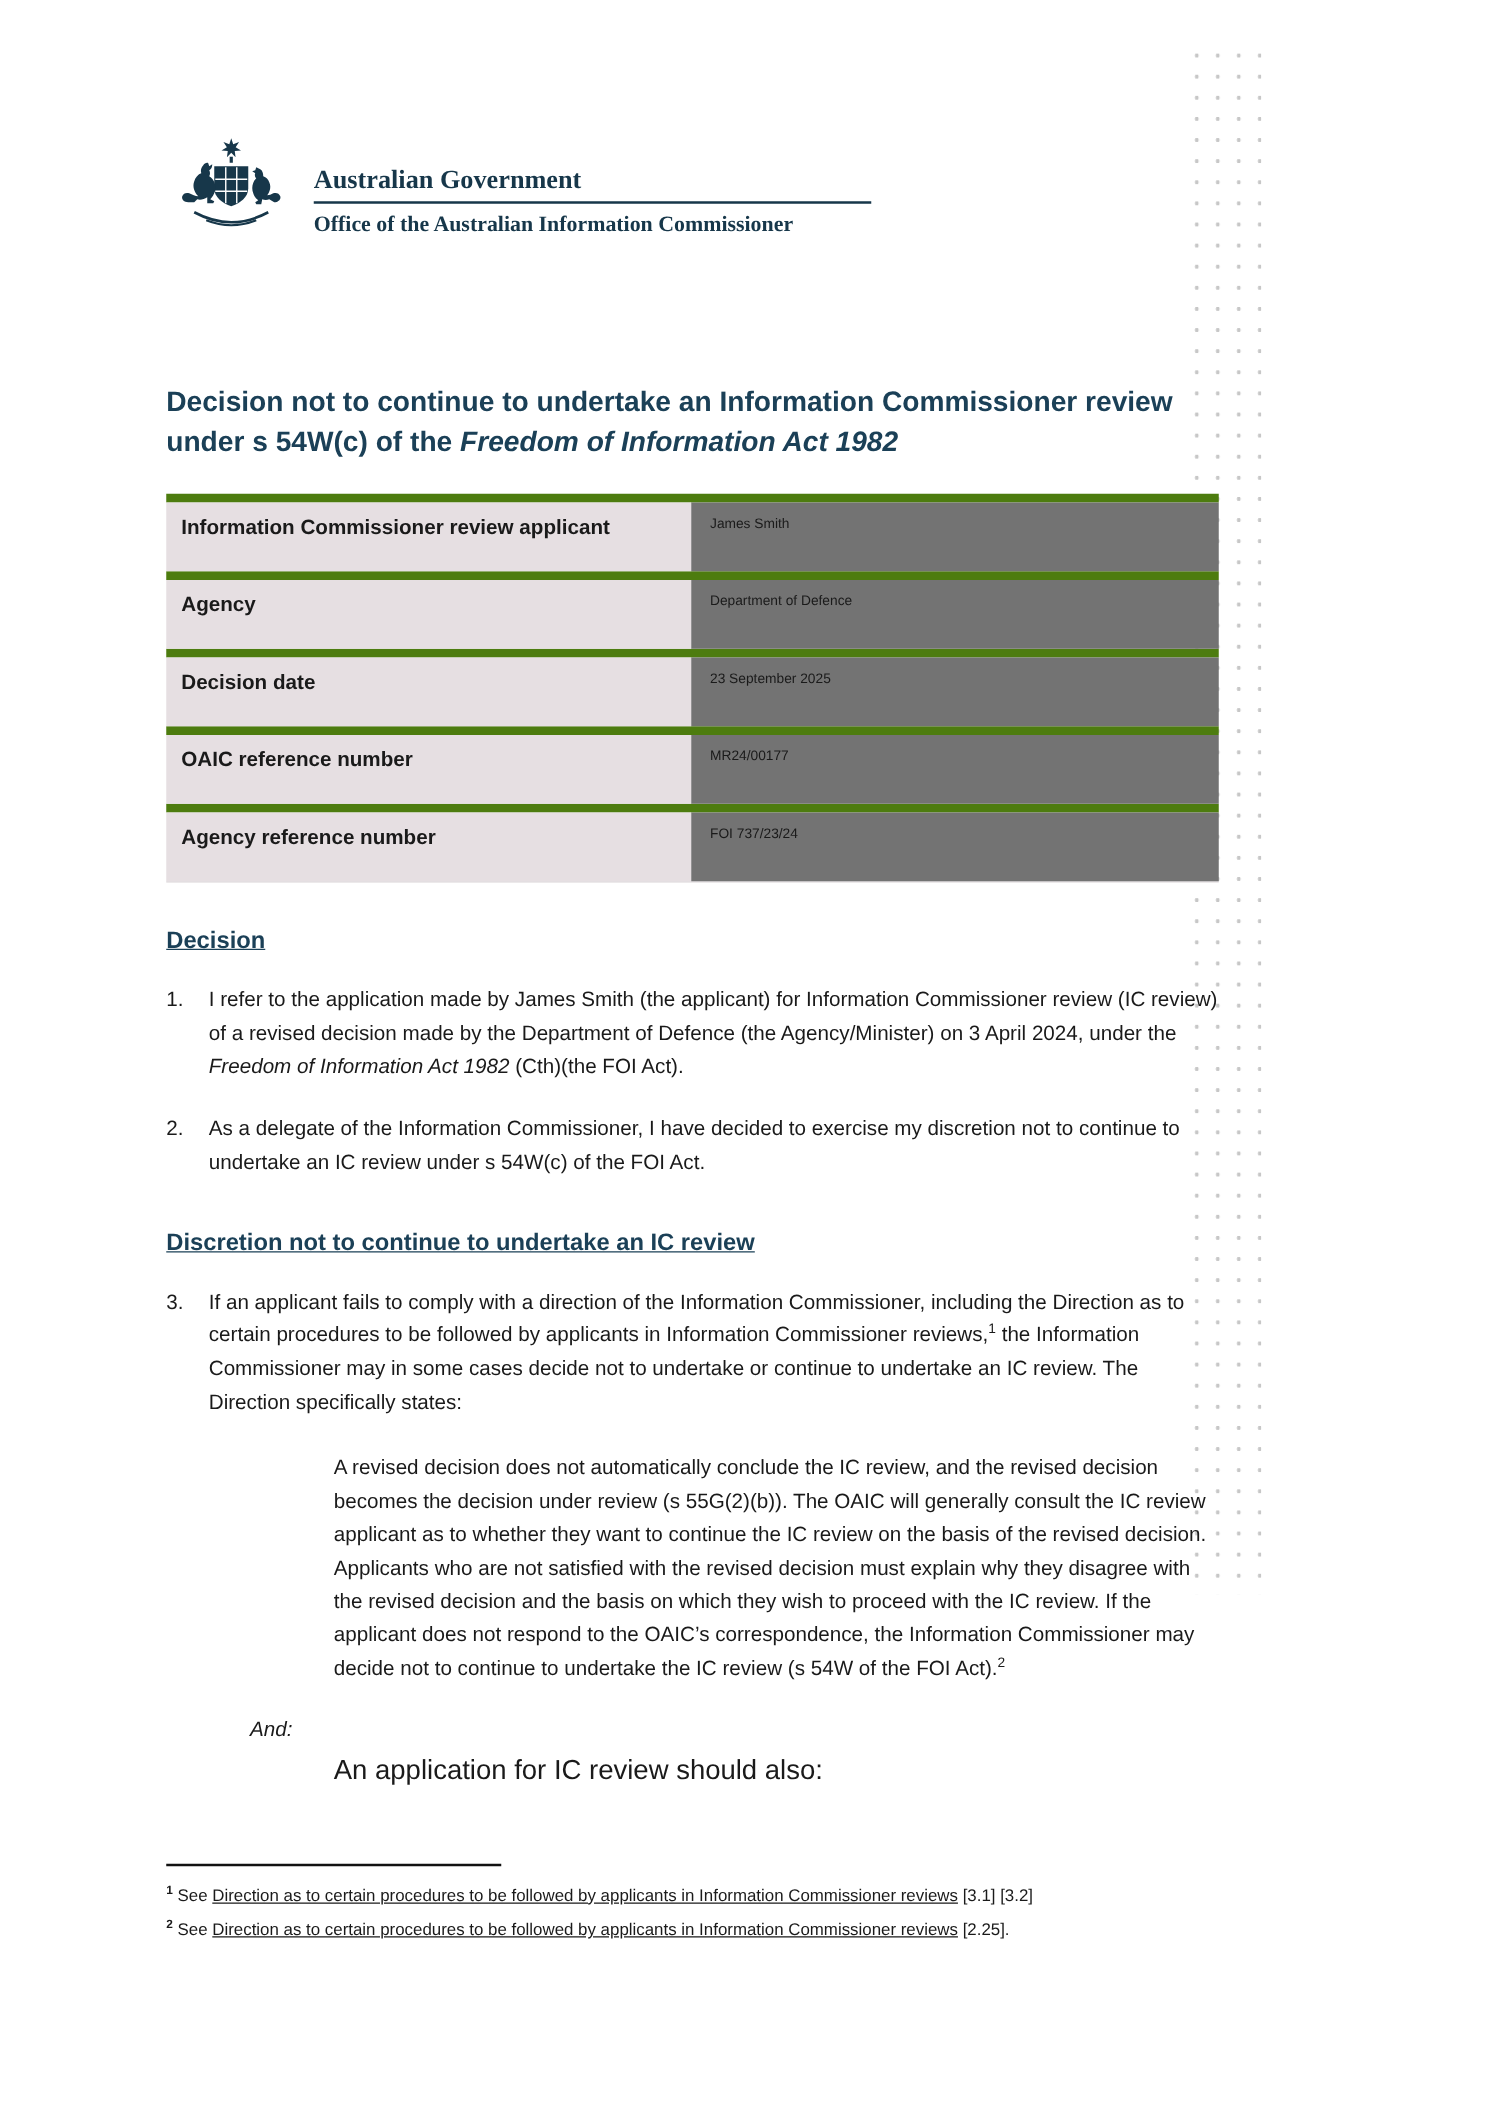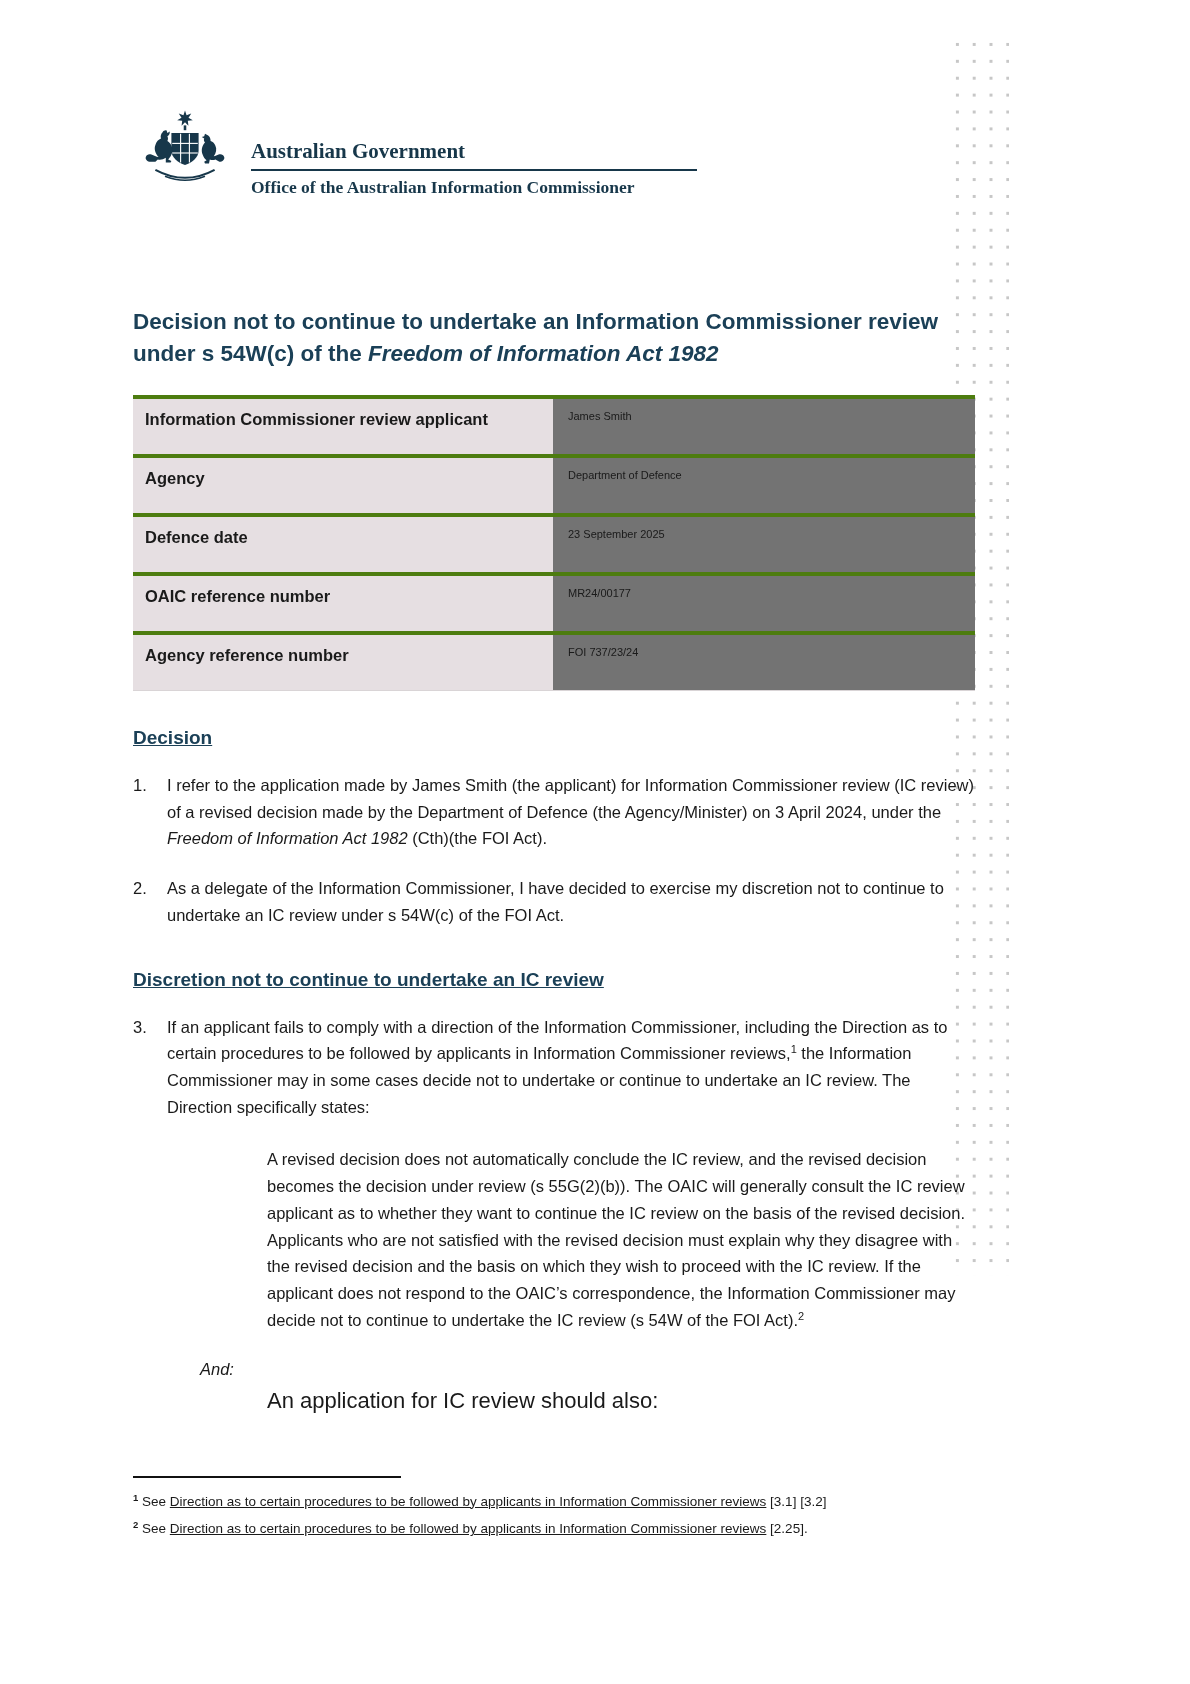--- a/index.html
+++ b/index.html
@@ -10,34 +10,34 @@
   
   .dot-grid {
     position:absolute; left:949px; top:36px; width:60px; height:1240px;
     background-image: radial-gradient(circle, #c7c7c7 1.5px, rgba(0,0,0,0) 1.7px);
     background-size:16.8px 16.9px;
   }
 
   .content { position:absolute; left:133px; top:108px; width:842px; }
 
   
-  .gov-header { display:flex; align-items:flex-end; }
+  .gov-header { display:flex; align-items:center; }
   .crest { width:104px; height:90px; flex:0 0 auto; }
   .gov-text { margin-left:14px; padding-top:14px; width:446px; }
   .gov-line1 { font-family:"Liberation Serif","DejaVu Serif",serif; font-weight:bold; font-size:21px; color:#17374a; }
   .gov-rule { border-bottom:2px solid #17374a; margin:5px 0 6px 0; width:100%; }
   .gov-line2 { font-family:"Liberation Serif","DejaVu Serif",serif; font-weight:bold; font-size:17.5px; color:#17374a; white-space:nowrap; }
 
   
   .doc-title { margin-top:108px; font-size:22.5px; font-weight:bold; color:#1b4057; line-height:1.4; }
   .doc-title em { font-style:italic; }
 
   
   .info-table { margin-top:26px; border-bottom:1px solid #d9d4d6; }
-  .info-row { display:flex; border-top:4px solid #4d7c0f; }
+  .info-row { display:flex; border-top:7px solid #4d7c0f; }
   .info-label { width:420px; background:#e6dfe2; font-weight:bold; font-size:16.5px; padding:11px 18px 25px 12px; }
   .info-value { flex:1; font-size:11px; padding:11px 0 25px 15px; background:#737373; }
 
   
   .section-heading { margin-top:36px; font-size:19px; font-weight:bold; color:#1b4057;text-decoration:underline; }
   .num-para { display:flex; margin-top:23px; font-size:16.5px; line-height:1.62; }
   .num-para .num { width:34px; flex:0 0 auto; }
   .num-para .ptext { flex:1; }
   .ptext em, .italic { font-style:italic; }
   sup { font-size:11px; vertical-align:super; line-height:0; }
@@ -102,21 +102,21 @@
     <div class="info-table">
       <div class="info-row">
         <div class="info-label">Information Commissioner review applicant</div>
         <div class="info-value">James Smith</div>
       </div>
       <div class="info-row">
         <div class="info-label">Agency</div>
         <div class="info-value">Department of Defence</div>
       </div>
       <div class="info-row">
-        <div class="info-label">Defence date</div>
+        <div class="info-label">Decision date</div>
         <div class="info-value">23 September 2025</div>
       </div>
       <div class="info-row">
         <div class="info-label">OAIC reference number</div>
         <div class="info-value">MR24/00177</div>
       </div>
       <div class="info-row">
         <div class="info-label">Agency reference number</div>
         <div class="info-value">FOI 737/23/24</div>
       </div>

